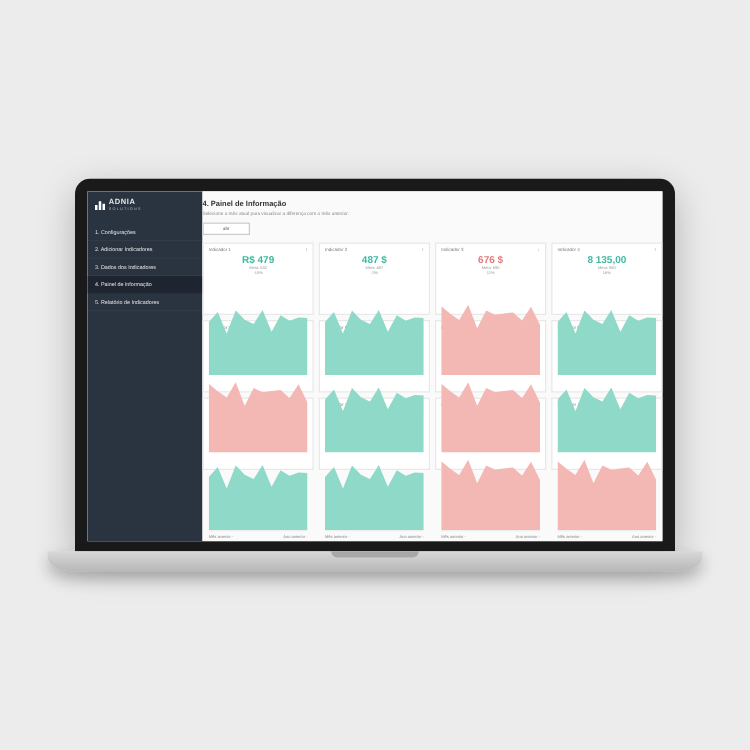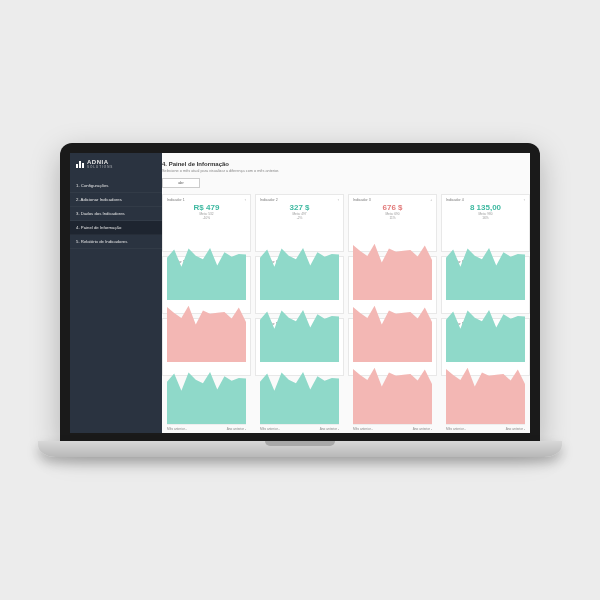--- a/index.html
+++ b/index.html
@@ -176,21 +176,21 @@
               <div class="card-foot">
                 <span>Mês anterior <span class="pct ">-</span></span>
                 <span>Ano anterior <span class="pct ">-</span></span>
               </div>
             </div>
             <div class="card">
               <div class="card-head">
                 <span>Indicador 2</span>
                 <span>↑</span>
               </div>
-              <div class="card-val green">327 $</div>
+              <div class="card-val green">487 $</div>
               <div class="card-meta">Meta: 497<br>-2%</div>
               <div class="spark">
                 <svg viewBox="0 0 100 100" preserveAspectRatio="none">
                   <path class="fill-green" d="M0,100 L0,46.4 L0.0,46.4 L9.1,36.2 L18.2,57.9 L27.3,34.8 L36.4,44.1 L45.5,48.3 L54.5,34.3 L63.6,56.3 L72.7,39.4 L81.8,45.1 L90.9,41.7 L100.0,42.4 L100,100 Z"></path>
                 </svg>
               </div>
               <div class="card-foot">
                 <span>Mês anterior <span class="pct green">18,3%</span></span>
                 <span>Ano anterior <span class="pct green">24,6%</span></span>
               </div>

